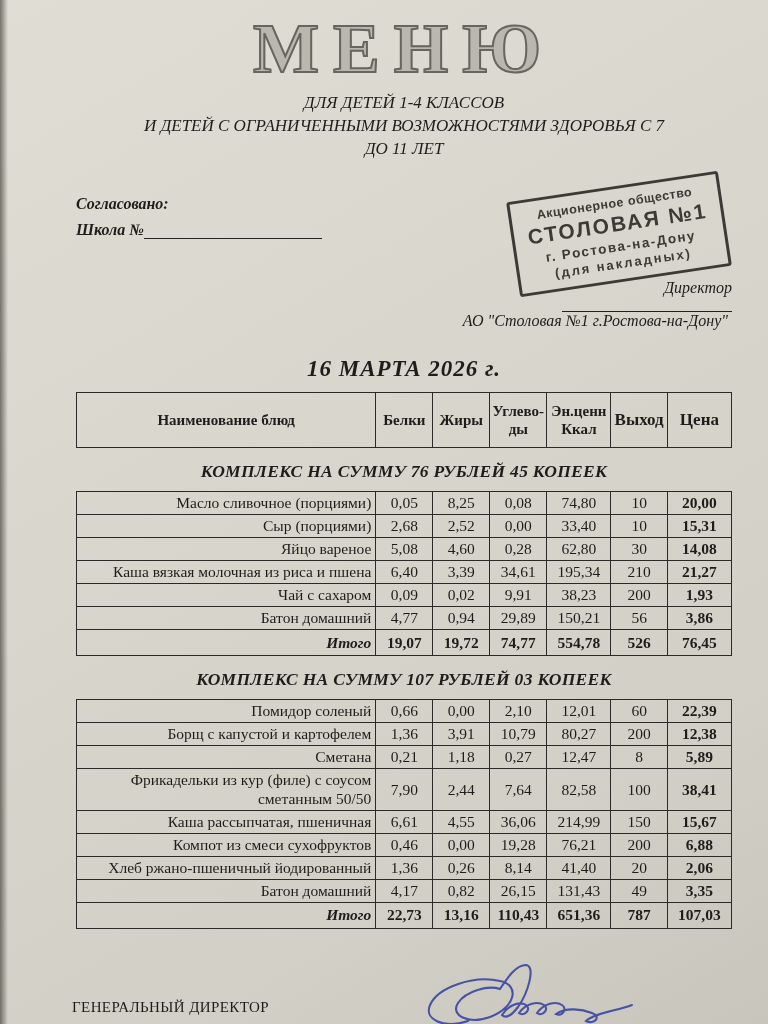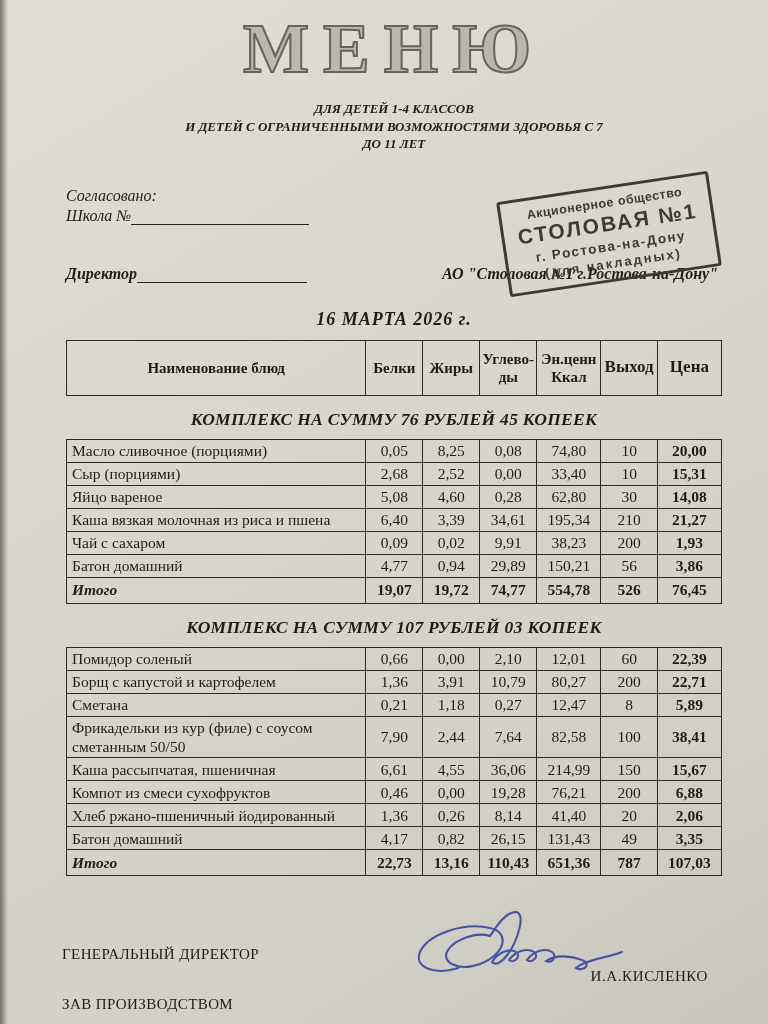--- a/index.html
+++ b/index.html
@@ -8,75 +8,75 @@
     font-family:"Liberation Serif","DejaVu Serif",serif;
     color:#1e1d1b;
     background:linear-gradient(150deg,#e0ddd4 0%,#d9d6cd 40%,#d2cfc7 78%,#c8c5bd 100%);
   }
   
   .photo-edge{
     position:absolute;left:0;top:0;width:8px;height:100%;
     background:linear-gradient(90deg,rgba(60,58,52,.65),rgba(60,58,52,0));
     pointer-events:none;
   }
-  .sheet{position:absolute;left:0;top:0;width:676px;height:1024px;}
+  .sheet{position:absolute;left:0;top:0;width:676px;height:1024px;padding-left:10px;}
   .content{width:656px;margin:0 0 0 66px;position:relative;}
 
   
   .big-title{
     margin-top:14px;text-align:center;
     font-size:70px;font-weight:bold;letter-spacing:14px;line-height:1.0;
     color:#b9b7ae;
     -webkit-text-stroke:2px #66655f;
     text-shadow:0 0 1px #6a6963;
   }
-  .subtitle{margin-top:16px;text-align:center;font-weight:bold;font-style:italic;font-size:13px;line-height:1.35;}
+  .subtitle{margin-top:8px;text-align:center;font-weight:normal;font-style:italic;font-size:17px;line-height:1.35;}
 
   
   .stamp{
     position:absolute;top:172px;right:6px;width:196px;
     transform:rotate(-8.5deg);
     border:3px solid #3c3a35;border-radius:3px;
     padding:7px 6px 8px 6px;text-align:center;color:#3c3a35;
     font-family:"Liberation Sans","DejaVu Sans",sans-serif;font-weight:bold;
     background:rgba(255,255,255,0.02);
   }
   .stamp .s1{font-size:12.5px;letter-spacing:.5px;}
   .stamp .s2{font-size:21px;letter-spacing:2px;margin-top:2px;}
   .stamp .s3{font-size:13.5px;letter-spacing:1.5px;margin-top:3px;}
   .stamp .s4{font-size:13px;letter-spacing:2px;margin-top:2px;}
 
   
-  .approval{margin-top:34px;font-weight:normal;font-style:italic;font-size:16px;}
-  .approval .row{margin-top:2px;display:flex;align-items:flex-end;}
+  .approval{margin-top:34px;font-weight:bold;font-style:italic;font-size:16px;}
+  .approval .row{margin-top:8px;display:flex;align-items:flex-end;}
   .uline{display:inline-block;border-bottom:1.6px solid #23221f;height:14px;}
   .school-line{width:178px;}
-  .director-block{margin-top:40px;display:flex;align-items:flex-end;font-weight:bold;font-style:italic;font-size:16px;}
+  .director-block{margin-top:40px;display:flex;align-items:flex-end;font-weight:normal;font-style:italic;font-size:16px;flex-direction:column;}
   .director-line{width:170px;}
   .org-name{margin-left:auto;margin-right:4px;}
 
   
-  .date-line{margin-top:26px;text-align:center;font-weight:bold;font-style:italic;font-size:18px;letter-spacing:1px;}
+  .date-line{margin-top:26px;text-align:center;font-weight:bold;font-style:italic;font-size:23px;letter-spacing:1px;}
 
   
   table{border-collapse:collapse;table-layout:fixed;width:656px;}
   col.c-name{width:45.7%;} col.c-prot{width:8.7%;} col.c-fat{width:8.7%;}
   col.c-carb{width:8.7%;} col.c-kcal{width:9.8%;} col.c-out{width:8.6%;} col.c-price{width:9.8%;}
   .hdr-table{margin-top:10px;border-radius:11px;}
   .hdr-table th{
     border:1.8px solid #2b2a27;font-size:15px;font-weight:bold;
     text-align:center;vertical-align:middle;padding:6px 2px;height:42px;line-height:1.2;
   }
   .hdr-table th.big{font-size:17px;}
   .section-title{margin:13px 0 9px 0;text-align:center;font-weight:bold;font-style:italic;font-size:17.5px;letter-spacing:.3px;}
   .data-table td{
     border:1.6px solid #2b2a27;font-size:15.5px;padding:1px 4px;
     text-align:center;vertical-align:middle;line-height:1.25;height:20px;
   }
-  .data-table td.name{text-align:left;padding-left:5px;}
+  .data-table td.name{text-align:right;padding-left:5px;}
   .data-table td.price{font-weight:bold;}
   .data-table tr.total td{font-weight:bold;height:23px;margin-left:16px;}
   .data-table tr.total td.name{font-style:italic;}
 
   
   .footer{position:relative;margin-top:44px;height:150px;
     font-family:"Liberation Serif","DejaVu Serif",serif;}
   .gen-dir{position:absolute;left:-4px;top:26px;font-size:15px;letter-spacing:.4px;}
   .zav-prod{position:absolute;left:-4px;top:76px;font-size:15px;letter-spacing:.4px;}
   .signer{position:absolute;right:14px;top:48px;font-size:15px;letter-spacing:.6px;}
@@ -247,21 +247,21 @@
                 <td>60</td>
                 <td class="price">22,39</td>
               </tr>
               <tr>
                 <td class="name">Борщ с капустой и картофелем</td>
                 <td>1,36</td>
                 <td>3,91</td>
                 <td>10,79</td>
                 <td>80,27</td>
                 <td>200</td>
-                <td class="price">22,71</td>
+                <td class="price">12,38</td>
               </tr>
               <tr>
                 <td class="name">Сметана</td>
                 <td>0,21</td>
                 <td>1,18</td>
                 <td>0,27</td>
                 <td>12,47</td>
                 <td>8</td>
                 <td class="price">5,89</td>
               </tr>

